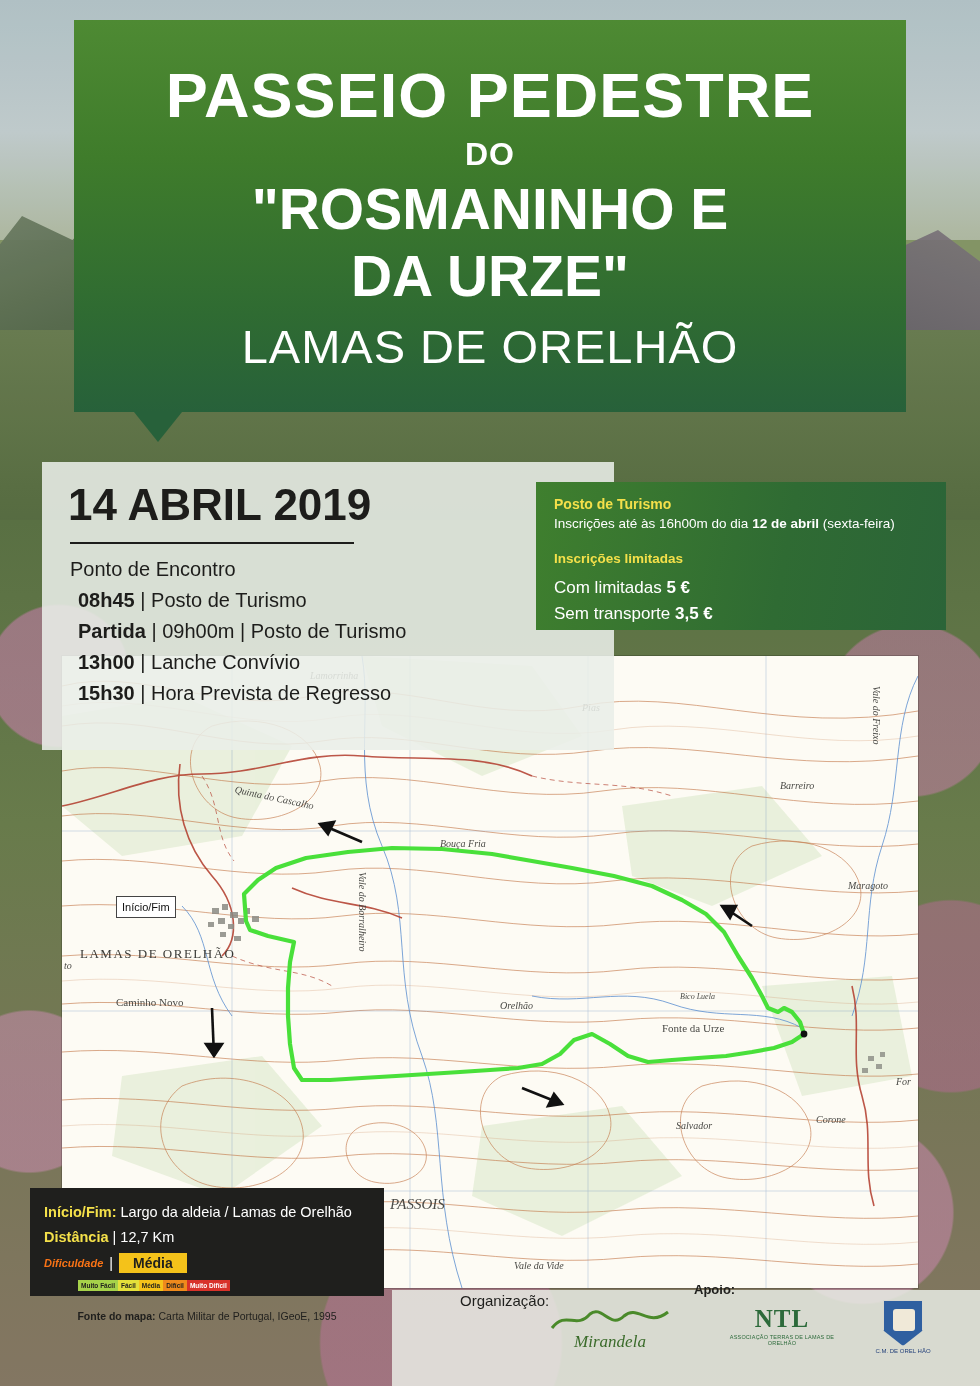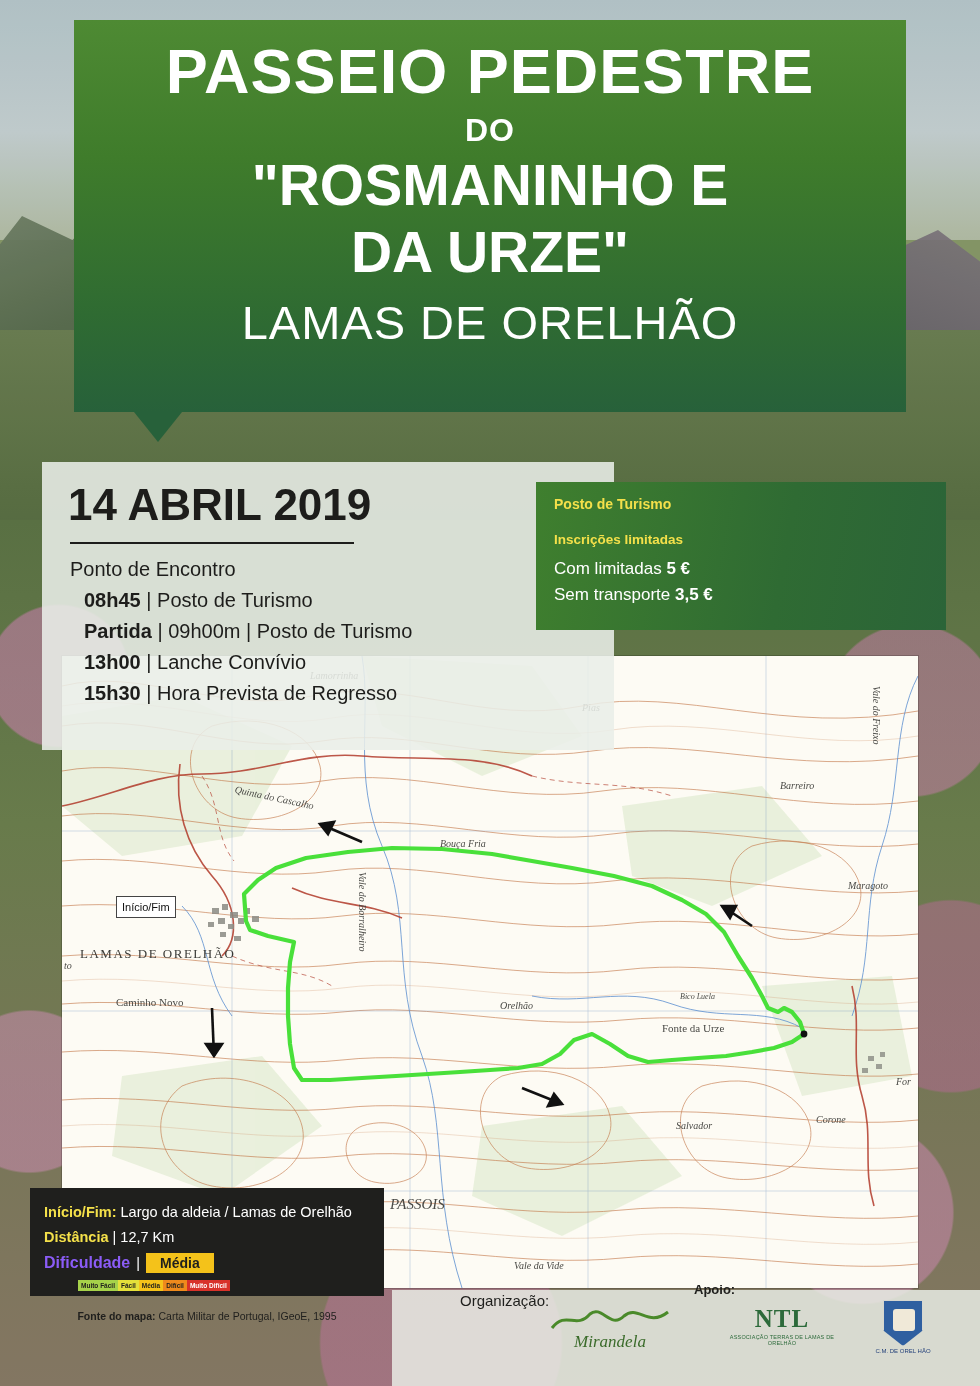--- a/index.html
+++ b/index.html
@@ -43,21 +43,21 @@
       radial-gradient(circle at 88% 80%, rgba(219,140,190,.5) 0 90px, transparent 92px),
       radial-gradient(circle at 45% 95%, rgba(206,115,172,.45) 0 120px, transparent 122px),
       linear-gradient(#5d7346 0%, #6d7f4e 35%, #7e7a5c 70%, #8a7a66 100%);
   }
   #bg .veil { position:absolute; inset:0; background: rgba(40,60,30,.06); }
 
   
   .header {
     position:absolute; left:74px; top:20px; width:832px; height:392px; z-index:3;
     background: linear-gradient(#4e8a33 0%, #3f7c2b 35%, #2f6b32 75%, #27613a 100%);
-    color:#fff; text-align:center; padding-top:18px;
+    color:#fff; text-align:center; padding-top:42px;
   }
   .header .tail {
     position:absolute; left:60px; bottom:-30px; width:0; height:0;
     border-left: 24px solid transparent; border-right: 24px solid transparent;
     border-top: 30px solid #27613a;
   }
   .t1 { font-size:63px; font-weight:bold; letter-spacing:1px; line-height:1.05; }
   .t2 { font-size:32px; font-weight:bold; letter-spacing:1px; margin-top:8px; }
   .t3 { font-size:57px; font-weight:bold; line-height:1.07; margin-top:6px; }
   .t4 { font-size:47px; font-weight:normal; letter-spacing:1px; margin-top:12px; }
@@ -67,21 +67,21 @@
     position:absolute; left:42px; top:462px; width:572px; height:288px; z-index:3;
     background: rgba(233,238,232,.88);
     padding: 18px 26px 0 26px;
   }
   .date {
     font-size:44px; font-weight:bold; color:#1d1d1b; letter-spacing:0px;
     padding-bottom:10px;
   }
   .rule { width:284px; height:2px; background:#1d1d1b; margin: 2px 0 14px 2px; }
   .meet-title { font-size:20px; color:#1d1d1b; margin: 0 0 4px 2px; }
-  .sched { margin-left:16px; }
+  .sched { margin-left:10px; }
   .sched-row { font-size:20px; color:#1d1d1b; line-height:1.55; white-space:nowrap; }
   .sched-row b { font-weight:bold; }
   .sep { color:#1d1d1b; }
 
   
   .green-box {
     position:absolute; left:536px; top:482px; width:410px; height:148px; z-index:4;
     background: linear-gradient(100deg,#3f7f2e 0%, #2f6b33 60%, #2b6438 100%);
     color:#fff; padding:14px 18px 0 18px;
   }
@@ -110,21 +110,21 @@
   }
 
   
   .route-box {
     position:absolute; left:30px; top:1188px; width:354px; height:108px; z-index:5;
     background:#1f1f1d; color:#fff; padding:12px 14px 0 14px;
   }
   .rb-row { font-size:14.5px; line-height:1.75; }
   .rb-row b { color:#f4e04a; font-weight:bold; }
   .diff-row { display:flex; align-items:center; gap:6px; margin-top:2px; }
-  .diff-label { font-size:16px; font-weight:bold; color:#8b5cf6; }
+  .diff-label { font-size:11px; font-weight:bold; color:#f97316;font-style:italic; }
   .diff-pipe { color:#fff; font-size:14.5px; }
   .diff-badge {
     background:#f4c21a; color:#1f1f1d; font-weight:bold; font-size:14px;
     padding:2px 14px; display:inline-block;
   }
   .scale { position:absolute; left:78px; top:1280px; display:flex; z-index:6; }
   .scale div { font-size:6.5px; color:#1f1f1d; padding:2px 3px; font-weight:bold; white-space:nowrap; }
 
   .source-line {
     position:absolute; left:30px; top:1310px; width:354px; text-align:center;
@@ -356,20 +356,23 @@
     <div class="sched-row">
       <b>15h30</b>
       <span class="sep">|</span>
       <span>Hora Prevista de Regresso</span>
     </div>
   </div>
 </div>
 
 <div class="green-box">
   <div class="gb-title">Posto de Turismo</div>
+  <div class="gb-line">
+    <span>Inscrições até às 16h00m do dia </span><b>12 de abril</b><span> (sexta-feira)</span>
+  </div>
   <div class="gb-strong">Inscrições limitadas</div>
   <div class="gb-price">
     <span>Com limitadas </span><b>5 €</b>
   </div>
   <div class="gb-price" style="margin-top:6px;">
     <span>Sem transporte </span><b>3,5 €</b>
   </div>
 </div>
 
 <div class="route-box">

